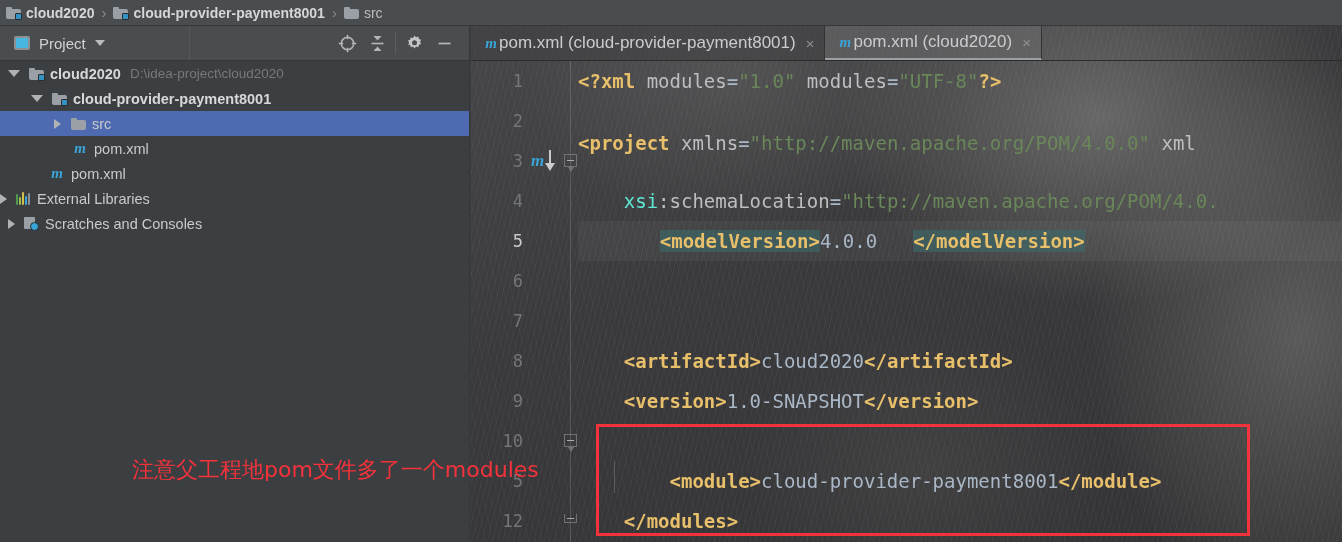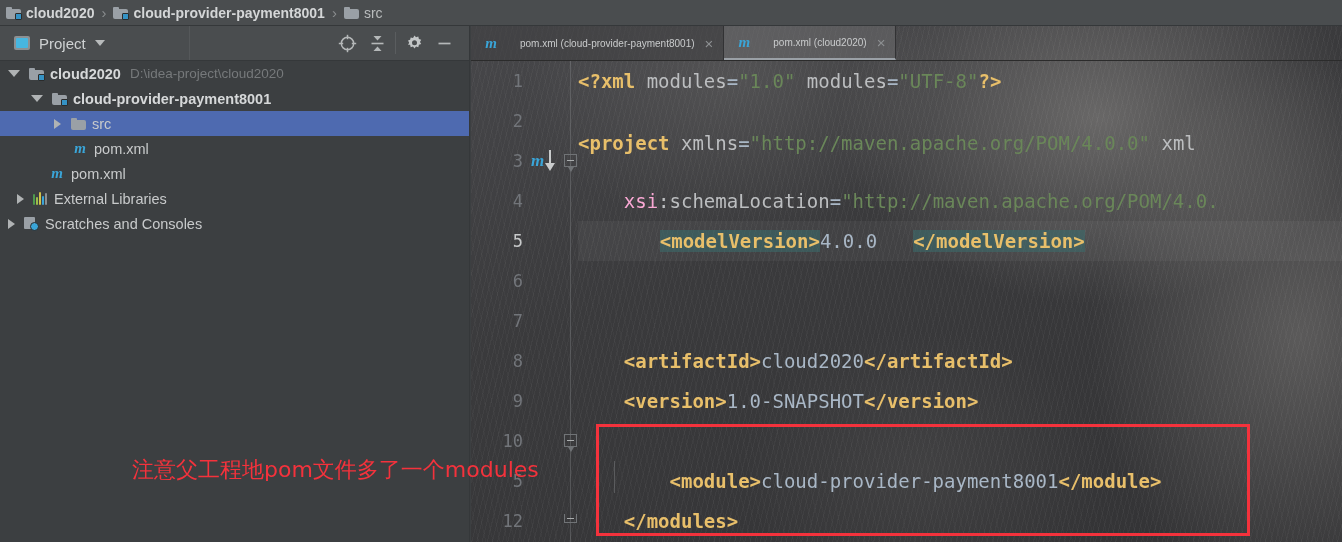--- a/index.html
+++ b/index.html
@@ -206,21 +206,21 @@
     padding: 0 10px 0 12px;
     background: rgba(64,64,66,0.55);
     border-right: 1px solid #323234;
     position: relative;
   }
   .etab.active {
     background: rgba(108,108,110,0.55);
     border-bottom: 2px solid #9aa0a6;
   }
   .etab-label {
-    font-size: 10px; color: #c9cbcc; margin-left: 21px;
+    font-size: 17px; color: #c9cbcc; margin-left: 0;
     white-space: nowrap;
   }
   .etab-close {
     font-size: 15px; color: #8e9193; margin-left: 10px;
     line-height: 1;
   }
 
   
   .code-wrap {
     position: absolute; left: 0; top: 35px;
@@ -295,21 +295,21 @@
     font-family: "DejaVu Sans Mono", monospace;
     font-size: 19px;
   }
   .cline {
     position: absolute; left: 0;
     height: 40px; line-height: 40px;
     white-space: pre; color: #a9b7c6;
   }
   .tagname { color: #e8bf6a; font-weight: bold; }
   .attrname { color: #bcbec0; }
-  .attrname-ns { color: #f9a8d4; text-align: center; }
+  .attrname-ns { color: #5eead4; text-align: center; }
   .attrval { color: #6a8759; }
   .text { color: #a9b7c6; }
   .hl { background: rgba(58,110,110,0.55); margin-left: 36px; }
   .indent-guide {
     position: absolute;
     width: 1px; background: rgba(140,143,146,0.4);
   }
 
   
   .cur-line {
@@ -439,21 +439,21 @@
     <div class="tree-row" style="padding-left:72px">
       <span class="m-icon">m</span>
       <span class="tree-label">pom.xml</span>
     </div>
 
     <div class="tree-row" style="padding-left:49px">
       <span class="m-icon">m</span>
       <span class="tree-label">pom.xml</span>
     </div>
 
-    <div class="tree-row" style="padding-left:17px">
+    <div class="tree-row" style="padding-left:0">
       <span class="arrow"></span>
       <span class="lib-icon" style="margin-left:9px">
         <i style="left:0;  height:11px; background:#4e9a4e;"></i>
         <i style="left:3px;height:8px;  background:#9bbf4a;"></i>
         <i style="left:6px;height:13px; background:#d0c14a;"></i>
         <i style="left:9px;height:9px;  background:#3aa5d8;"></i>
         <i style="left:12px;height:12px;background:#8c9093;"></i>
       </span>
       <span class="tree-label">External Libraries</span>
     </div>

